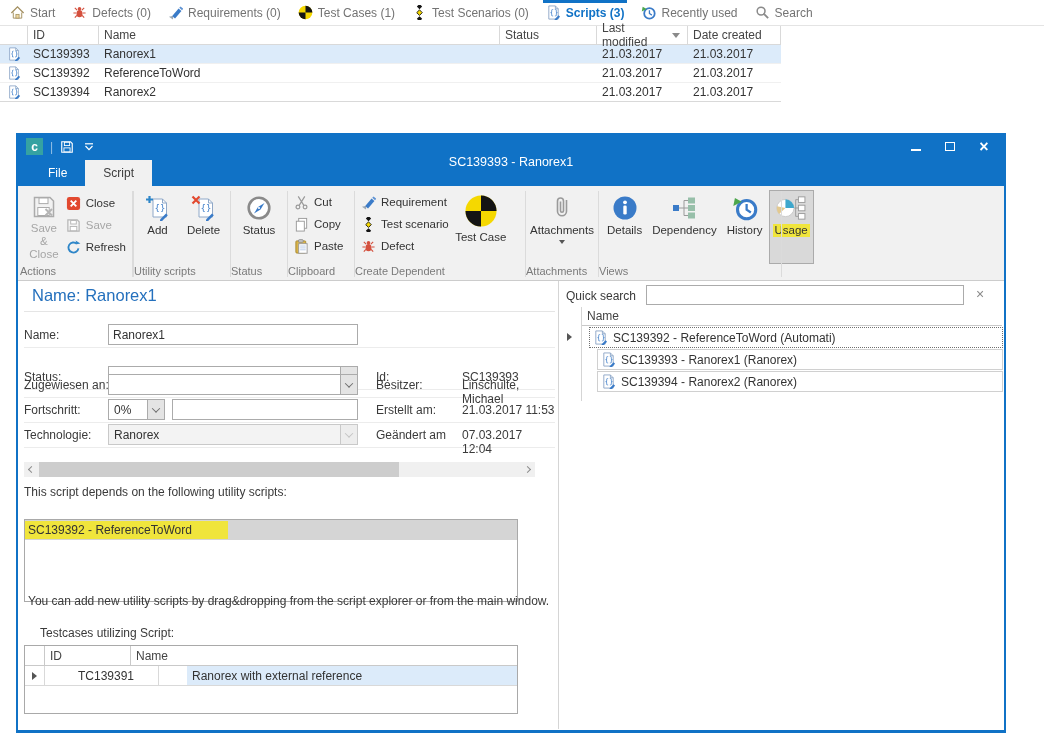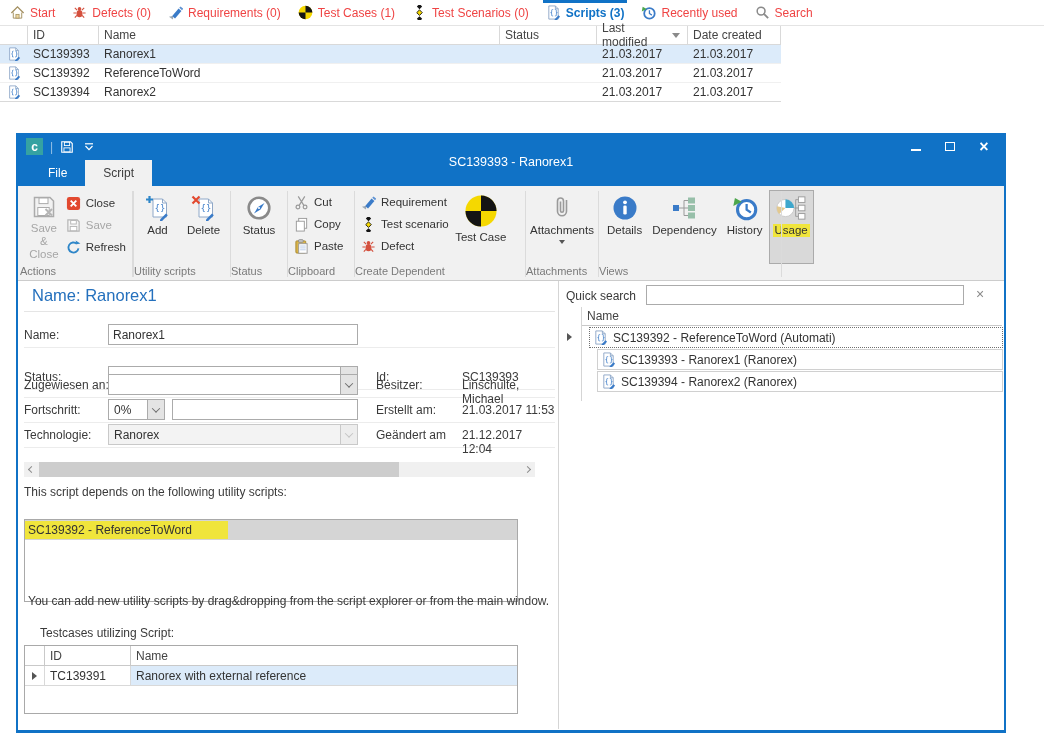--- a/index.html
+++ b/index.html
@@ -8,21 +8,21 @@
   .ic { display:inline-flex; align-items:center; justify-content:center; flex:none; }
   .ic svg { width:100%; height:100%; display:block; }
   .i14{width:14px;height:14px}.i15{width:15px;height:15px}
   .i24{width:24px;height:24px}.i26{width:26px;height:26px}.i28{width:28px;height:28px}
   .i34{width:34px;height:34px}
 
   
   .top-tabs { position:absolute; top:0; left:0; width:1044px; height:26px; display:flex; align-items:center;
     padding-left:10px; gap:17px; border-bottom:1px solid #E4E4E4; background:#fff; }
   .ttab { position:relative; display:flex; align-items:center; gap:5px; height:100%; cursor:default; }
-  .ttab .lbl { color:#ef4444; }
+  .ttab .lbl { color:#737373; }
   .ttab.active::before { content:""; position:absolute; top:0; left:-3px; right:-3px; height:3px; background:#1072C6; }
   .ttab.active .lbl { color:#1072C6; font-weight:bold; }
 
   
   .main-table { position:absolute; top:26px; left:0; width:781px; }
   .mt-head { display:flex; height:19px; border-bottom:1px solid #D9D9D9; color:#444; }
   .mt-head .c { display:flex; align-items:center; padding:0 5px; border-right:1px solid #D9D9D9; }
   .mt-row { display:flex; height:19px; align-items:center; border-bottom:1px solid #F0F0F0; }
   .mt-row.sel { background:#DCEBFA; }
   .mt-row:last-child { border-bottom:1px solid #D9D9D9; }
@@ -93,21 +93,21 @@
   .chev-r { width:5px;height:5px;border-left:1.4px solid #8A8A8A;border-bottom:1.4px solid #8A8A8A;transform:rotate(225deg); }
 
   .sec-label { color:#3A3A3A; }
   .listbox { left:6px; top:238px; width:494px; height:83px; border:1px solid #A9A9A9; background:#fff; }
   .lb-item { height:20px; background:#D5D5D5; display:flex; align-items:center; }
   .lb-item .hl { background:#F0E53C; padding:2px 36px 2px 3px; }
 
   .tc-table { left:6px; top:364px; width:494px; border:1px solid #A9A9A9; background:#fff; }
   .tc-head { display:flex; height:20px; border-bottom:1px solid #C9C9C9; color:#444; }
   .tc-head .c { display:flex; align-items:center; padding:0 5px; border-right:1px solid #C9C9C9; }
-  .tc-row { display:flex; height:20px; border-bottom:1px solid #D9D9D9; }
+  .tc-row { display:flex; height:20px; border-bottom:1px solid #D9D9D9;gap:28px; }
   .tc-row .c { display:flex; align-items:center; padding:0 5px; border-right:1px solid #D9D9D9; }
   .tc-sel{width:20px; justify-content:center;} .tc-id{width:86px;} .tc-name{flex:1; border-right:none!important;}
   .tc-empty { height:27px; }
   .tri-r { width:0; height:0; border-top:4px solid transparent; border-bottom:4px solid transparent; border-left:5px solid #555; }
 
   .vdivider { left:540px; top:0; width:1px; height:448px; background:#D5D5D5; }
 
   .rpanel { left:541px; top:0; width:445px; height:448px; }
   .qs-label { position:absolute; left:7px; top:8px; color:#3A3A3A; }
   .qs-input { position:absolute; left:87px; top:4px; width:318px; height:20px; border:1px solid #ABABAB;
@@ -616,21 +616,21 @@
     </div>
     <div class="abs frow" style="top:142px">
       <span class="flabel">Technologie:</span>
       <div class="fdd disabled">
         <span class="val">Ranorex</span>
         <span class="ddbtn">
             <span class="chev"></span>
           </span>
       </div>
       <span class="rlabel">Geändert am</span>
-      <span class="rvalue">21.12.2017 12:04</span>
+      <span class="rvalue">07.03.2017 12:04</span>
     </div>
 
     <div class="abs hscroll">
       <span class="hs-btn">
           <span class="chev-l"></span>
         </span>
       <span class="hs-thumb"></span>
       <span class="hs-btn" style="margin-left:auto">
           <span class="chev-r"></span>
         </span>

